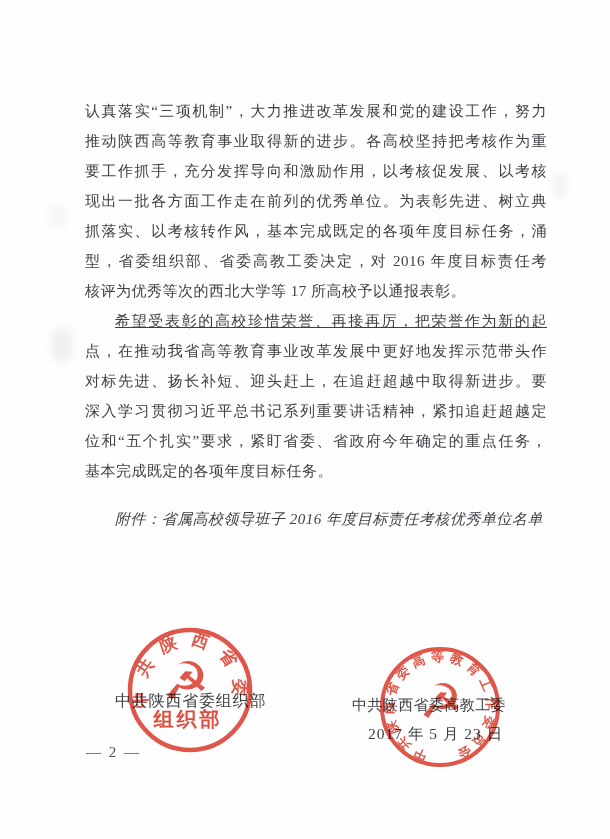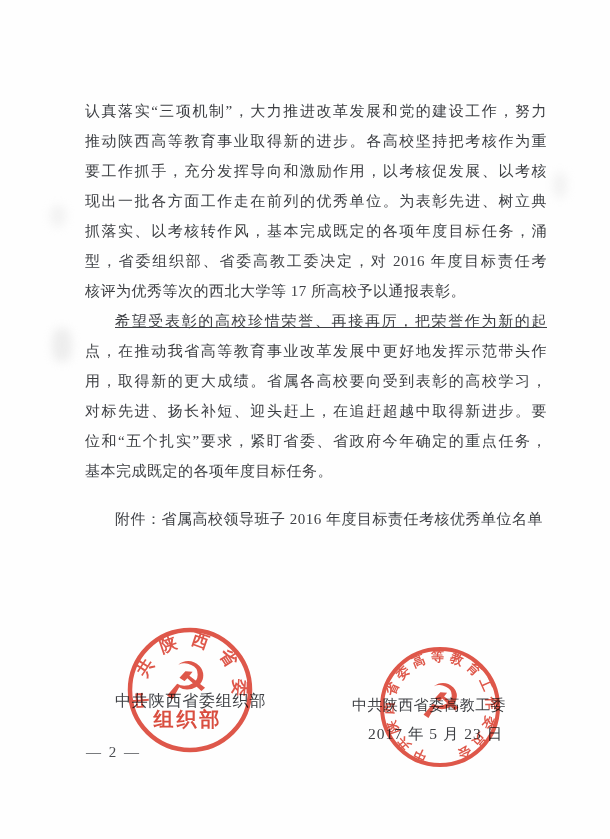--- a/index.html
+++ b/index.html
@@ -30,20 +30,21 @@
     text-align-last: justify;
     white-space: nowrap;
   }
   .line.short { text-align-last: left; }
   .line.indent { text-indent: 2em; text-decoration: underline; }
   .attachment {
     height: 30px; line-height: 30px;
     margin-top: 18px;
     text-indent: 2em;
     white-space: nowrap;
+    font-style: italic;
   }
 
   .sig { position: absolute; white-space: nowrap; z-index: 1; }
   .sig-left  { left: 115px; top: 691px; font-size: 16px; letter-spacing: 0.8px; }
   .sig-right { left: 352px; top: 696px; font-size: 15px; letter-spacing: 0.4px; }
   .sig-date  { left: 368px; top: 724px; font-size: 15.5px; letter-spacing: 1px; }
 
   .page-number { position: absolute; left: 86px; top: 744px; font-size: 15px; letter-spacing: 2px; color: #4b4d51; }
 
   .seal { position: absolute; z-index: 2; mix-blend-mode: multiply; opacity: .9; }
@@ -62,22 +63,22 @@
 <div class="body-text">
   <div class="line">认真落实“三项机制”，大力推进改革发展和党的建设工作，努力</div>
   <div class="line">推动陕西高等教育事业取得新的进步。各高校坚持把考核作为重</div>
   <div class="line">要工作抓手，充分发挥导向和激励作用，以考核促发展、以考核</div>
   <div class="line">现出一批各方面工作走在前列的优秀单位。为表彰先进、树立典</div>
   <div class="line">抓落实、以考核转作风，基本完成既定的各项年度目标任务，涌</div>
   <div class="line">型，省委组织部、省委高教工委决定，对 2016 年度目标责任考</div>
   <div class="line short">核评为优秀等次的西北大学等 17 所高校予以通报表彰。</div>
   <div class="line indent">希望受表彰的高校珍惜荣誉、再接再厉，把荣誉作为新的起</div>
   <div class="line">点，在推动我省高等教育事业改革发展中更好地发挥示范带头作</div>
-  <div class="line">用，取得新的更大成绩。省属各高校要向受到表彰的高校学习，</div>
   <div class="line">对标先进、扬长补短、迎头赶上，在追赶超越中取得新进步。要</div>
+  <div class="line">深入学习贯彻习近平总书记系列重要讲话精神，紧扣追赶超越定</div>
   <div class="line">位和“五个扎实”要求，紧盯省委、省政府今年确定的重点任务，</div>
   <div class="line short">基本完成既定的各项年度目标任务。</div>
   <div class="attachment">附件：省属高校领导班子 2016 年度目标责任考核优秀单位名单</div>
 </div>
 
 <div class="sig sig-left">中共陕西省委组织部</div>
 <div class="sig sig-right">中共陕西省委高教工委</div>
 <div class="sig sig-date">2017 年 5 月 23 日</div>
 
 <div class="page-number">— 2 —</div>

